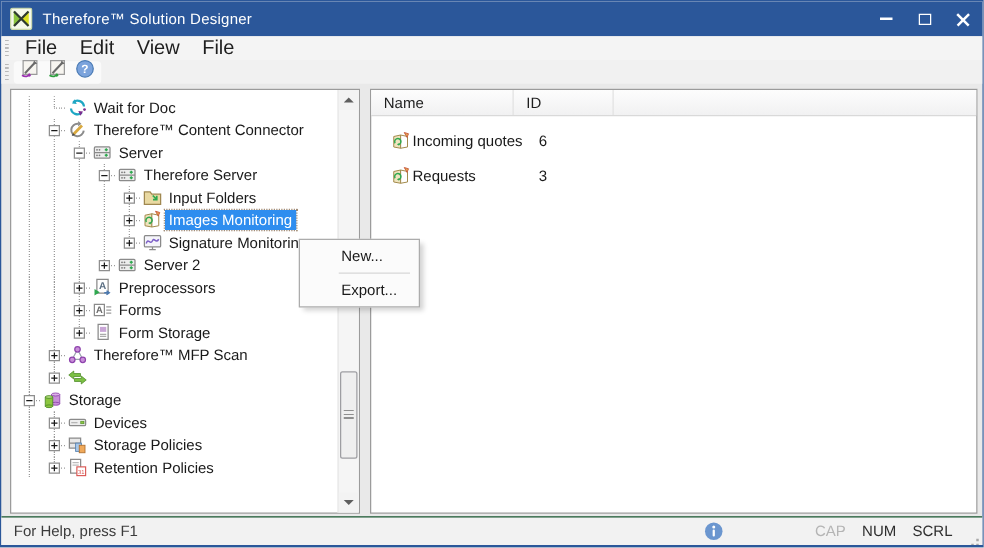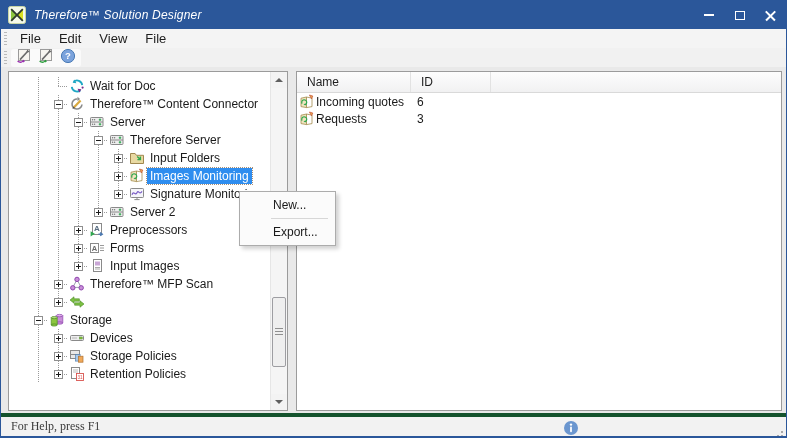--- a/index.html
+++ b/index.html
@@ -4,43 +4,43 @@
 <style>
   html,body{margin:0;padding:0;background:#cfd4da;font-family:"Liberation Sans",sans-serif;}
   *{box-sizing:border-box;}
   .window{position:relative;width:787px;height:438px;background:#E9E9E9;
     border:1px solid var(--accent,#2B579A);border-bottom-width:2px;overflow:hidden;}
 
   
   .titlebar{position:absolute;left:0;top:0;right:0;height:28px;background:var(--accent,#2B579A);
     display:flex;align-items:center;color:#fff;}
   .app-icon{width:18px;height:18px;margin:0 8px 0 7px;flex:none;}
-  .title-text{font-size:12px;letter-spacing:.2px;font-style:italic;}
+  .title-text{font-size:12px;letter-spacing:.2px;}
   .win-controls{margin-left:auto;display:flex;height:100%;}
   .win-btn{width:31px;height:100%;display:flex;align-items:center;justify-content:center;cursor:default;}
   .glyph-min{width:10px;height:2px;background:#fff;}
   .glyph-max{width:10px;height:9px;border:1px solid #fff;}
   .glyph-close{position:relative;width:11px;height:11px;}
   .glyph-close::before,.glyph-close::after{content:"";position:absolute;left:-1px;top:5px;width:13px;height:1.6px;background:#fff;}
   .glyph-close::before{transform:rotate(45deg);}
   .glyph-close::after{transform:rotate(-45deg);}
 
   
   .menubar{position:absolute;left:0;top:28px;right:0;height:19px;background:#F4F4F4;display:flex;align-items:center;}
   .toolbar{position:absolute;left:0;top:47px;right:0;height:19px;background:#F1F1F1;display:flex;align-items:center;}
   .grip{width:3px;height:13px;margin:0 4px 0 3px;flex:none;
     background:repeating-linear-gradient(to bottom,#B9B9B9 0 1px,transparent 1px 3px);}
-  .menu-item{font-size:13px;color:#1e1e1e;padding:6px 9px;cursor:default;text-align:right;}
+  .menu-item{font-size:16px;color:#1e1e1e;padding:6px 9px;cursor:default;text-align:right;}
   .tool-btn{width:22px;height:18px;display:flex;align-items:center;justify-content:center;border-radius:2px;}
   .toolbar .tool-group{display:flex;background:#FAFAFA;border-radius:3px;padding:0 2px;}
 
   
   .tree-panel{position:absolute;left:7px;top:70px;width:280px;height:340px;background:#fff;border:1px solid #9B9B9B;}
   .tree-body{position:absolute;left:0;top:0;bottom:0;right:17px;overflow:hidden;padding-top:5px;}
-  .tree-row{display:flex;align-items:center;height:18px;white-space:nowrap;padding-left:20px;}
+  .tree-row{display:flex;align-items:center;height:18px;white-space:nowrap;padding-left:5px;}
   .gcell{position:relative;width:20px;height:18px;flex:none;}
   .vline{position:absolute;left:9px;top:0;bottom:0;width:1px;
     background:repeating-linear-gradient(to bottom,#9a9a9a 0 1px,transparent 1px 2px);}
   .vline.half{bottom:9px;}
   .hline{position:absolute;left:9px;right:2px;top:9px;height:1px;
     background:repeating-linear-gradient(to right,#9a9a9a 0 1px,transparent 1px 2px);}
   .expander{position:absolute;left:5px;top:5px;width:9px;height:9px;background:#fff;border:1px solid #8f8f8f;}
   .expander::before{content:"";position:absolute;left:1px;right:1px;top:3px;height:1px;background:#1a1a1a;}
   .expander.plus::after{content:"";position:absolute;top:1px;bottom:1px;left:3px;width:1px;background:#1a1a1a;}
   .tree-icon{width:17px;height:16px;flex:none;display:flex;align-items:center;}
@@ -58,34 +58,34 @@
     border:1px solid #9E9EA2;border-radius:2px;display:flex;align-items:center;justify-content:center;}
   .thumb-grip{width:8px;height:8px;
     background:repeating-linear-gradient(to bottom,#8f8f8f 0 1px,transparent 1px 3px);}
 
   
   .list-panel{position:absolute;left:295px;top:70px;width:486px;height:340px;background:#fff;border:1px solid #9B9B9B;}
   .list-header{display:flex;height:21px;background:linear-gradient(#FDFDFD,#F1F1F2);border-bottom:1px solid #D9D9D9;}
   .hcell{font-size:12px;color:#1e1e1e;display:flex;align-items:center;padding-left:10px;border-right:1px solid #E2E2E2;}
   .hcell.name{width:114px;}
   .hcell.id{width:80px;}
-  .list-row{display:flex;align-items:center;height:17px;padding-left:2px;}
+  .list-row{display:flex;align-items:center;height:17px;padding-left:16px;margin-top:11px;}
   .list-row .licon{width:17px;height:16px;flex:none;}
   .list-row .lname{font-size:12px;color:#1a1a1a;width:95px;}
   .list-row .lid{font-size:12px;color:#1a1a1a;padding-left:6px;}
 
   
   .context-menu{position:absolute;left:238px;top:190px;width:97px;background:#FBFBFB;
     border:1px solid #ACACAC;box-shadow:3px 3px 4px rgba(0,0,0,.18);padding:2px 4px;z-index:20;}
   .cm-item{height:22px;line-height:22px;font-size:12px;color:#1a1a1a;padding-left:29px;cursor:default;}
   .cm-sep{height:1px;background:#D7D7D7;margin:2px 3px 2px 27px;}
 
   
   .statusbar{position:absolute;left:0;top:412px;right:0;height:23px;background:#F2F2F2;
-    border-top:4px solid #14532d;display:flex;align-items:center;font-size:12px;color:#3b3b3b;font-family:Liberation Serif, serif;}
+    border-top:1px solid #14532d;display:flex;align-items:center;font-size:12px;color:#3b3b3b;}
   .status-msg{margin-left:10px;}
   .status-info{position:absolute;left:562px;top:3px;width:16px;height:16px;}
   .indicators{position:absolute;right:24px;display:flex;gap:13px;}
   .indicator{font-size:12px;color:#2f2f2f;}
   .indicator.off{color:#B5B5B5;}
   .resize-grip{position:absolute;right:3px;bottom:3px;width:2px;height:2px;background:#A9A9A9;
     box-shadow:-4px 4px 0 #A9A9A9,0 4px 0 #A9A9A9,-8px 8px 0 #A9A9A9,-4px 8px 0 #A9A9A9,0 8px 0 #A9A9A9;}
 </style>
 </head>
 <body>
@@ -420,21 +420,21 @@
             <i class="expander plus"></i>
           </span>
           <span class="tree-icon">
             <svg viewBox="0 0 16 16" width="16" height="16">
               <rect x="4.5" y="1.5" width="8" height="12" fill="#fff" stroke="#8a8a8a"></rect>
               <rect x="6" y="3.5" width="5" height="4" fill="#C9A6D6"></rect>
               <line x1="6" y1="9.5" x2="11" y2="9.5" stroke="#ababab"></line>
               <line x1="6" y1="11" x2="11" y2="11" stroke="#ababab"></line>
             </svg>
           </span>
-          <span class="tree-label">Input Images</span>
+          <span class="tree-label">Form Storage</span>
         </div>
         <div class="tree-row">
           <span class="gcell">
             <i class="vline"></i>
           </span>
           <span class="gcell">
             <i class="vline "></i>
             <i class="hline"></i>
             <i class="expander plus"></i>
           </span>
@@ -596,16 +596,21 @@
 
   <div class="statusbar">
     <span class="status-msg">For Help, press F1</span>
     <span class="status-info">
       <svg viewBox="0 0 16 16" width="16" height="16">
         <circle cx="8" cy="8" r="7" fill="#6B96CF"></circle>
         <circle cx="8" cy="4.6" r="1.2" fill="#fff"></circle>
         <rect x="7.1" y="6.6" width="1.8" height="5.6" rx="0.9" fill="#fff"></rect>
       </svg>
     </span>
+    <div class="indicators" id="indicators">
+        <span class="indicator off">CAP</span>
+        <span class="indicator">NUM</span>
+        <span class="indicator">SCRL</span>
+      </div>
     <span class="resize-grip"></span>
   </div>
 
 </div>
 
 </body></html>

